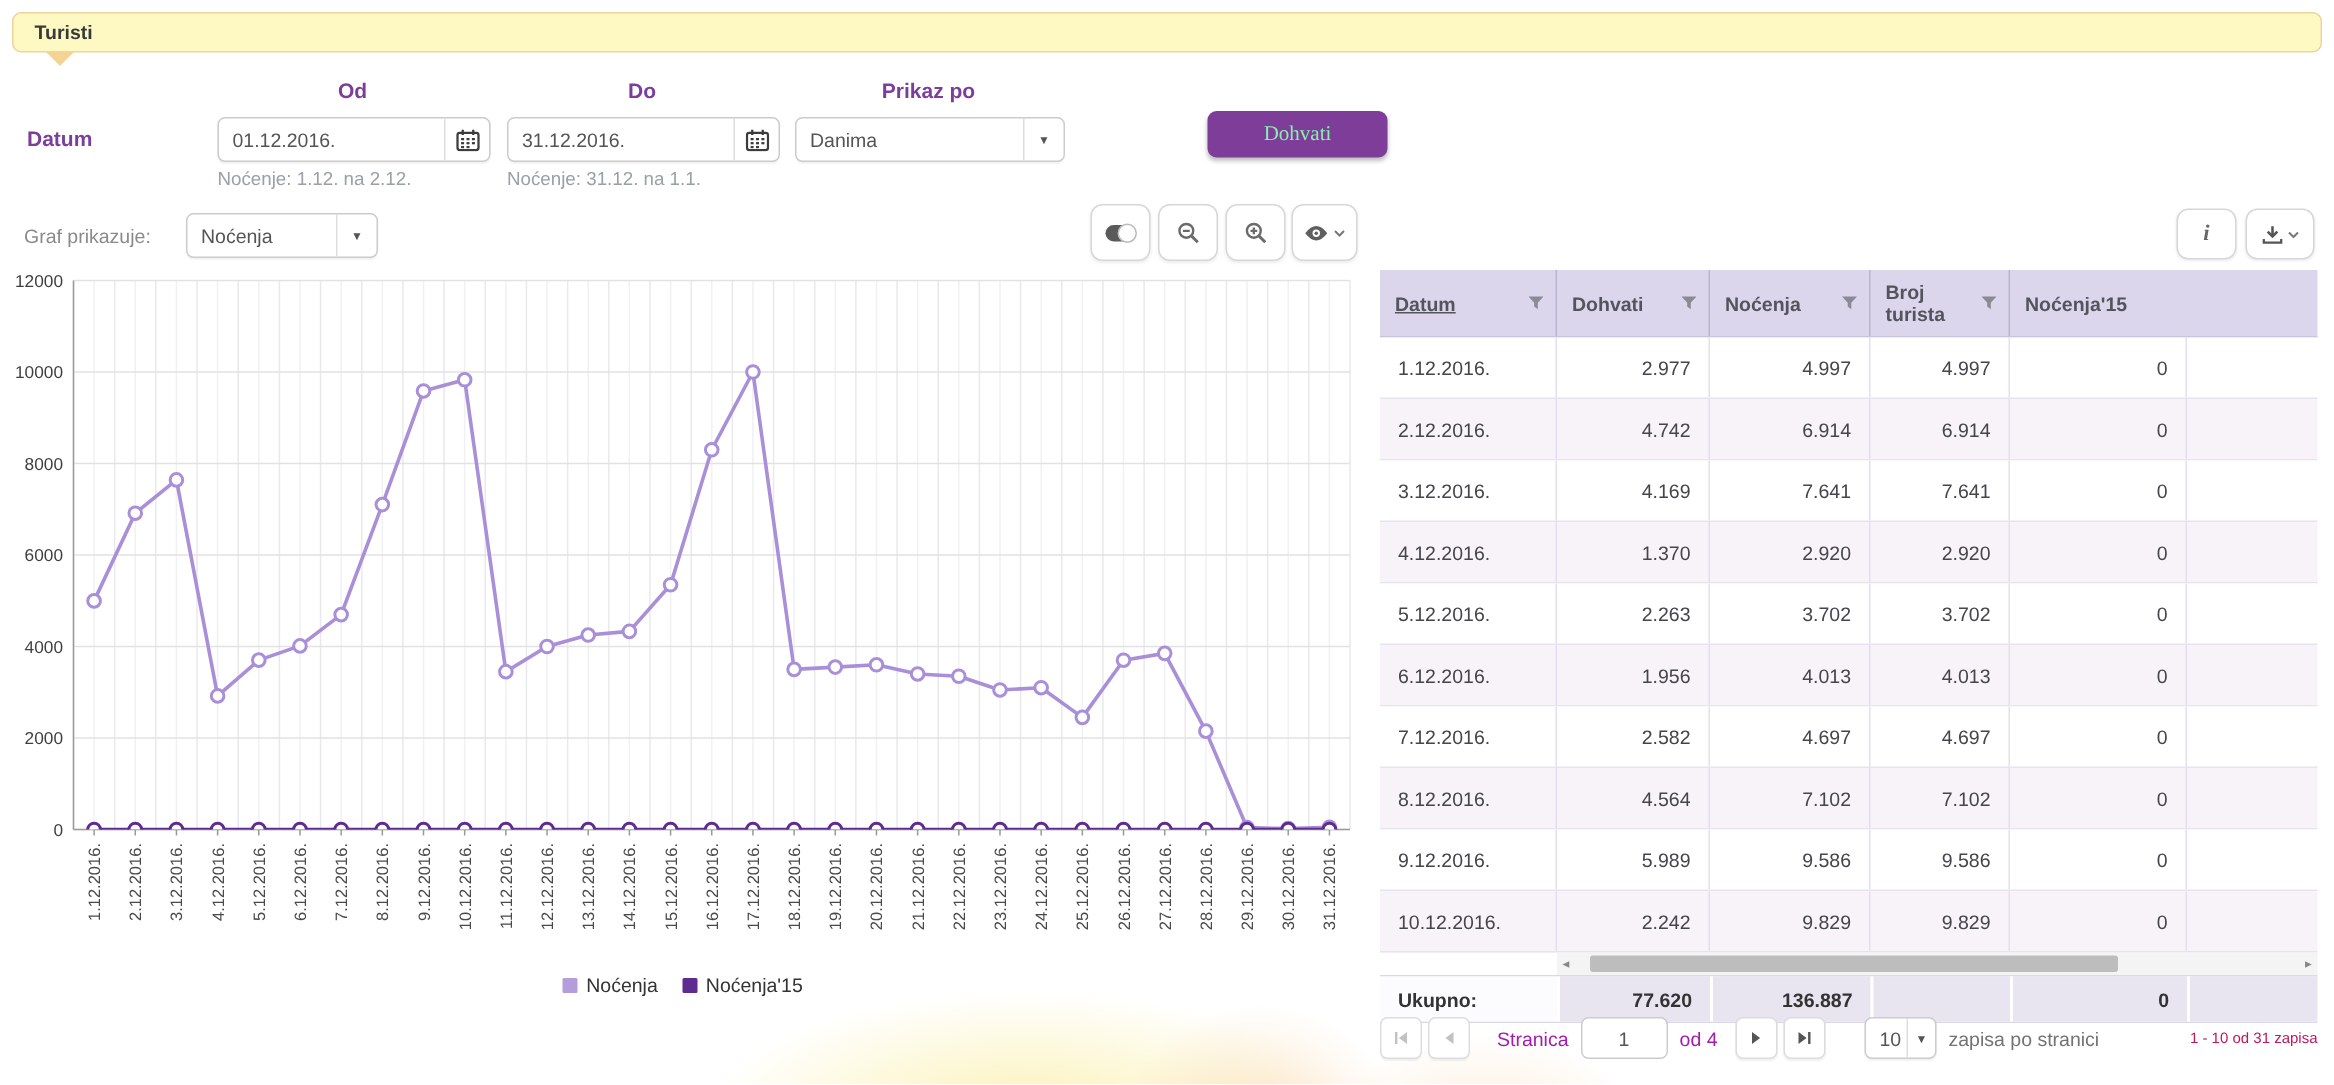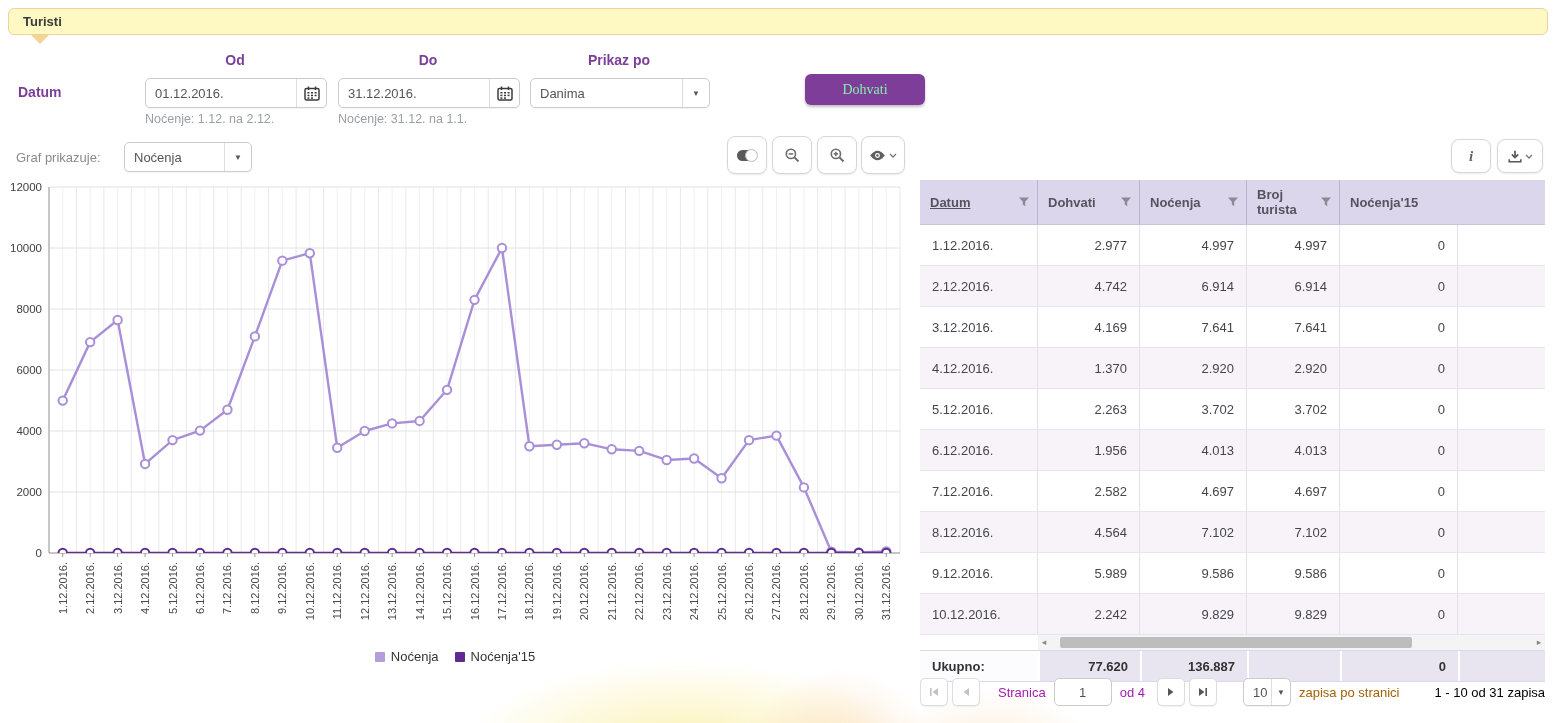--- a/index.html
+++ b/index.html
@@ -82,21 +82,21 @@
 
   
   #pager{left:920px;top:678px;width:625px;display:flex;align-items:center;z-index:2;}
   .pg-btn{width:26px;height:26px;background:#fff;border:1px solid #ddd;border-radius:5px;display:flex;
           align-items:center;justify-content:center;cursor:pointer;box-shadow:0 1px 1px rgba(0,0,0,.06);margin-right:4px;}
   .pg-btn.dis{cursor:default;}
   #page-input{width:52px;height:24px;border:1px solid #ccc;border-radius:5px;text-align:center;font-size:13px;
           color:#555;font-family:"Liberation Sans",sans-serif;outline:none;margin:0 8px;}
   .pg-txt{font-size:13px;color:#a21caf;white-space:nowrap;}
   #size-select{width:46px;height:26px;margin-left:22px;margin-right:8px;}
-  #range-txt{margin-left:auto;font-size:13px;color:#000000;white-space:nowrap;}
+  #range-txt{margin-left:auto;font-size:10px;color:#be185d;white-space:nowrap;}
 </style>
 </head>
 <body>
 
 <div id="stage">
 
   <div class="blob" style="left:470px;top:662px;width:430px;height:170px;border-radius:50%;
               background:radial-gradient(ellipse at center, rgba(250,238,160,.8) 0%, rgba(250,238,160,0) 72%);"></div>
   <div class="blob" style="left:740px;top:668px;width:200px;height:200px;border-radius:50%;
               background:radial-gradient(circle, rgba(248,212,164,.65) 0%, rgba(248,212,164,0) 70%);"></div>
@@ -590,17 +590,17 @@
     <span class="pg-btn">
       <svg viewBox="0 0 10 10" width="10" height="10">
           <path d="M1 1l5.4 4L1 9z" fill="#555"></path>
           <rect x="7.4" y="1" width="1.6" height="8" fill="#555"></rect>
         </svg>
       </span>
     <span id="size-select" class="select-box">
       <span class="sel-val">10</span>
       <span class="sel-arrow" style="width:18px;">▼</span>
     </span>
-    <span class="pg-txt" style="color:#a16207;">zapisa po stranici</span>
+    <span class="pg-txt" style="color:#737373;">zapisa po stranici</span>
     <span id="range-txt">1 - 10 od 31 zapisa</span>
   </div>
 
 </div>
 
 </body></html>

